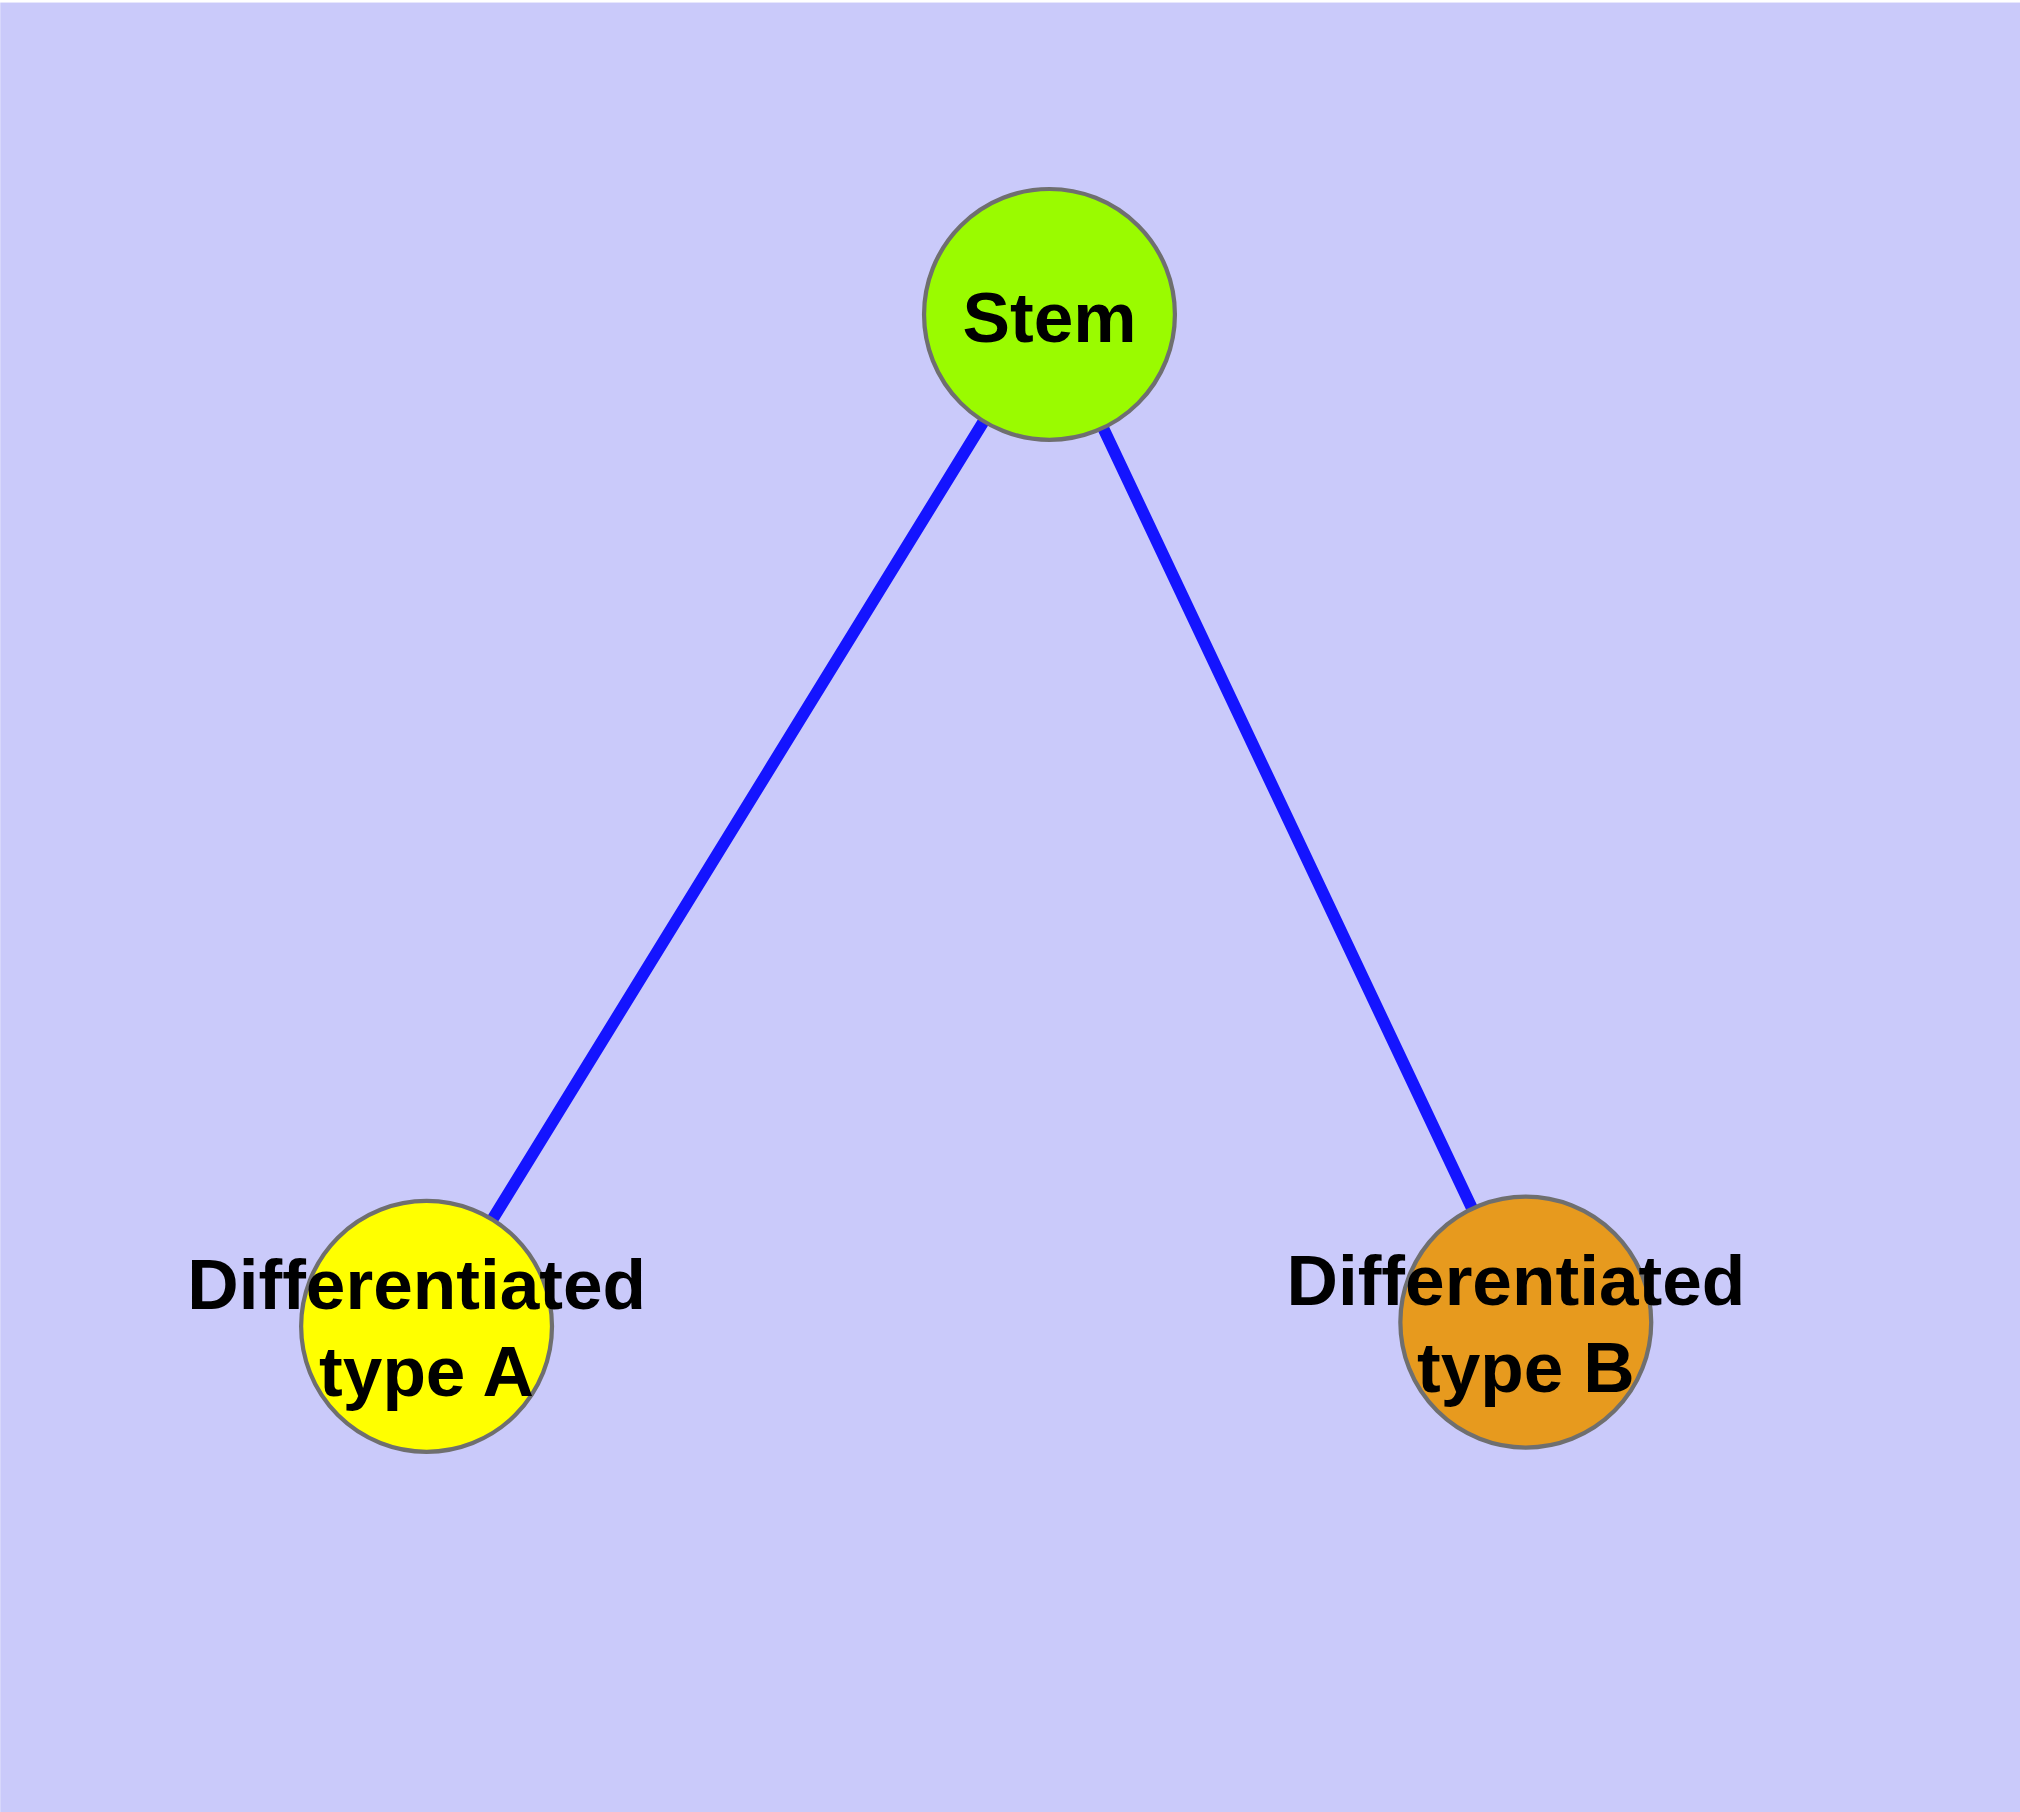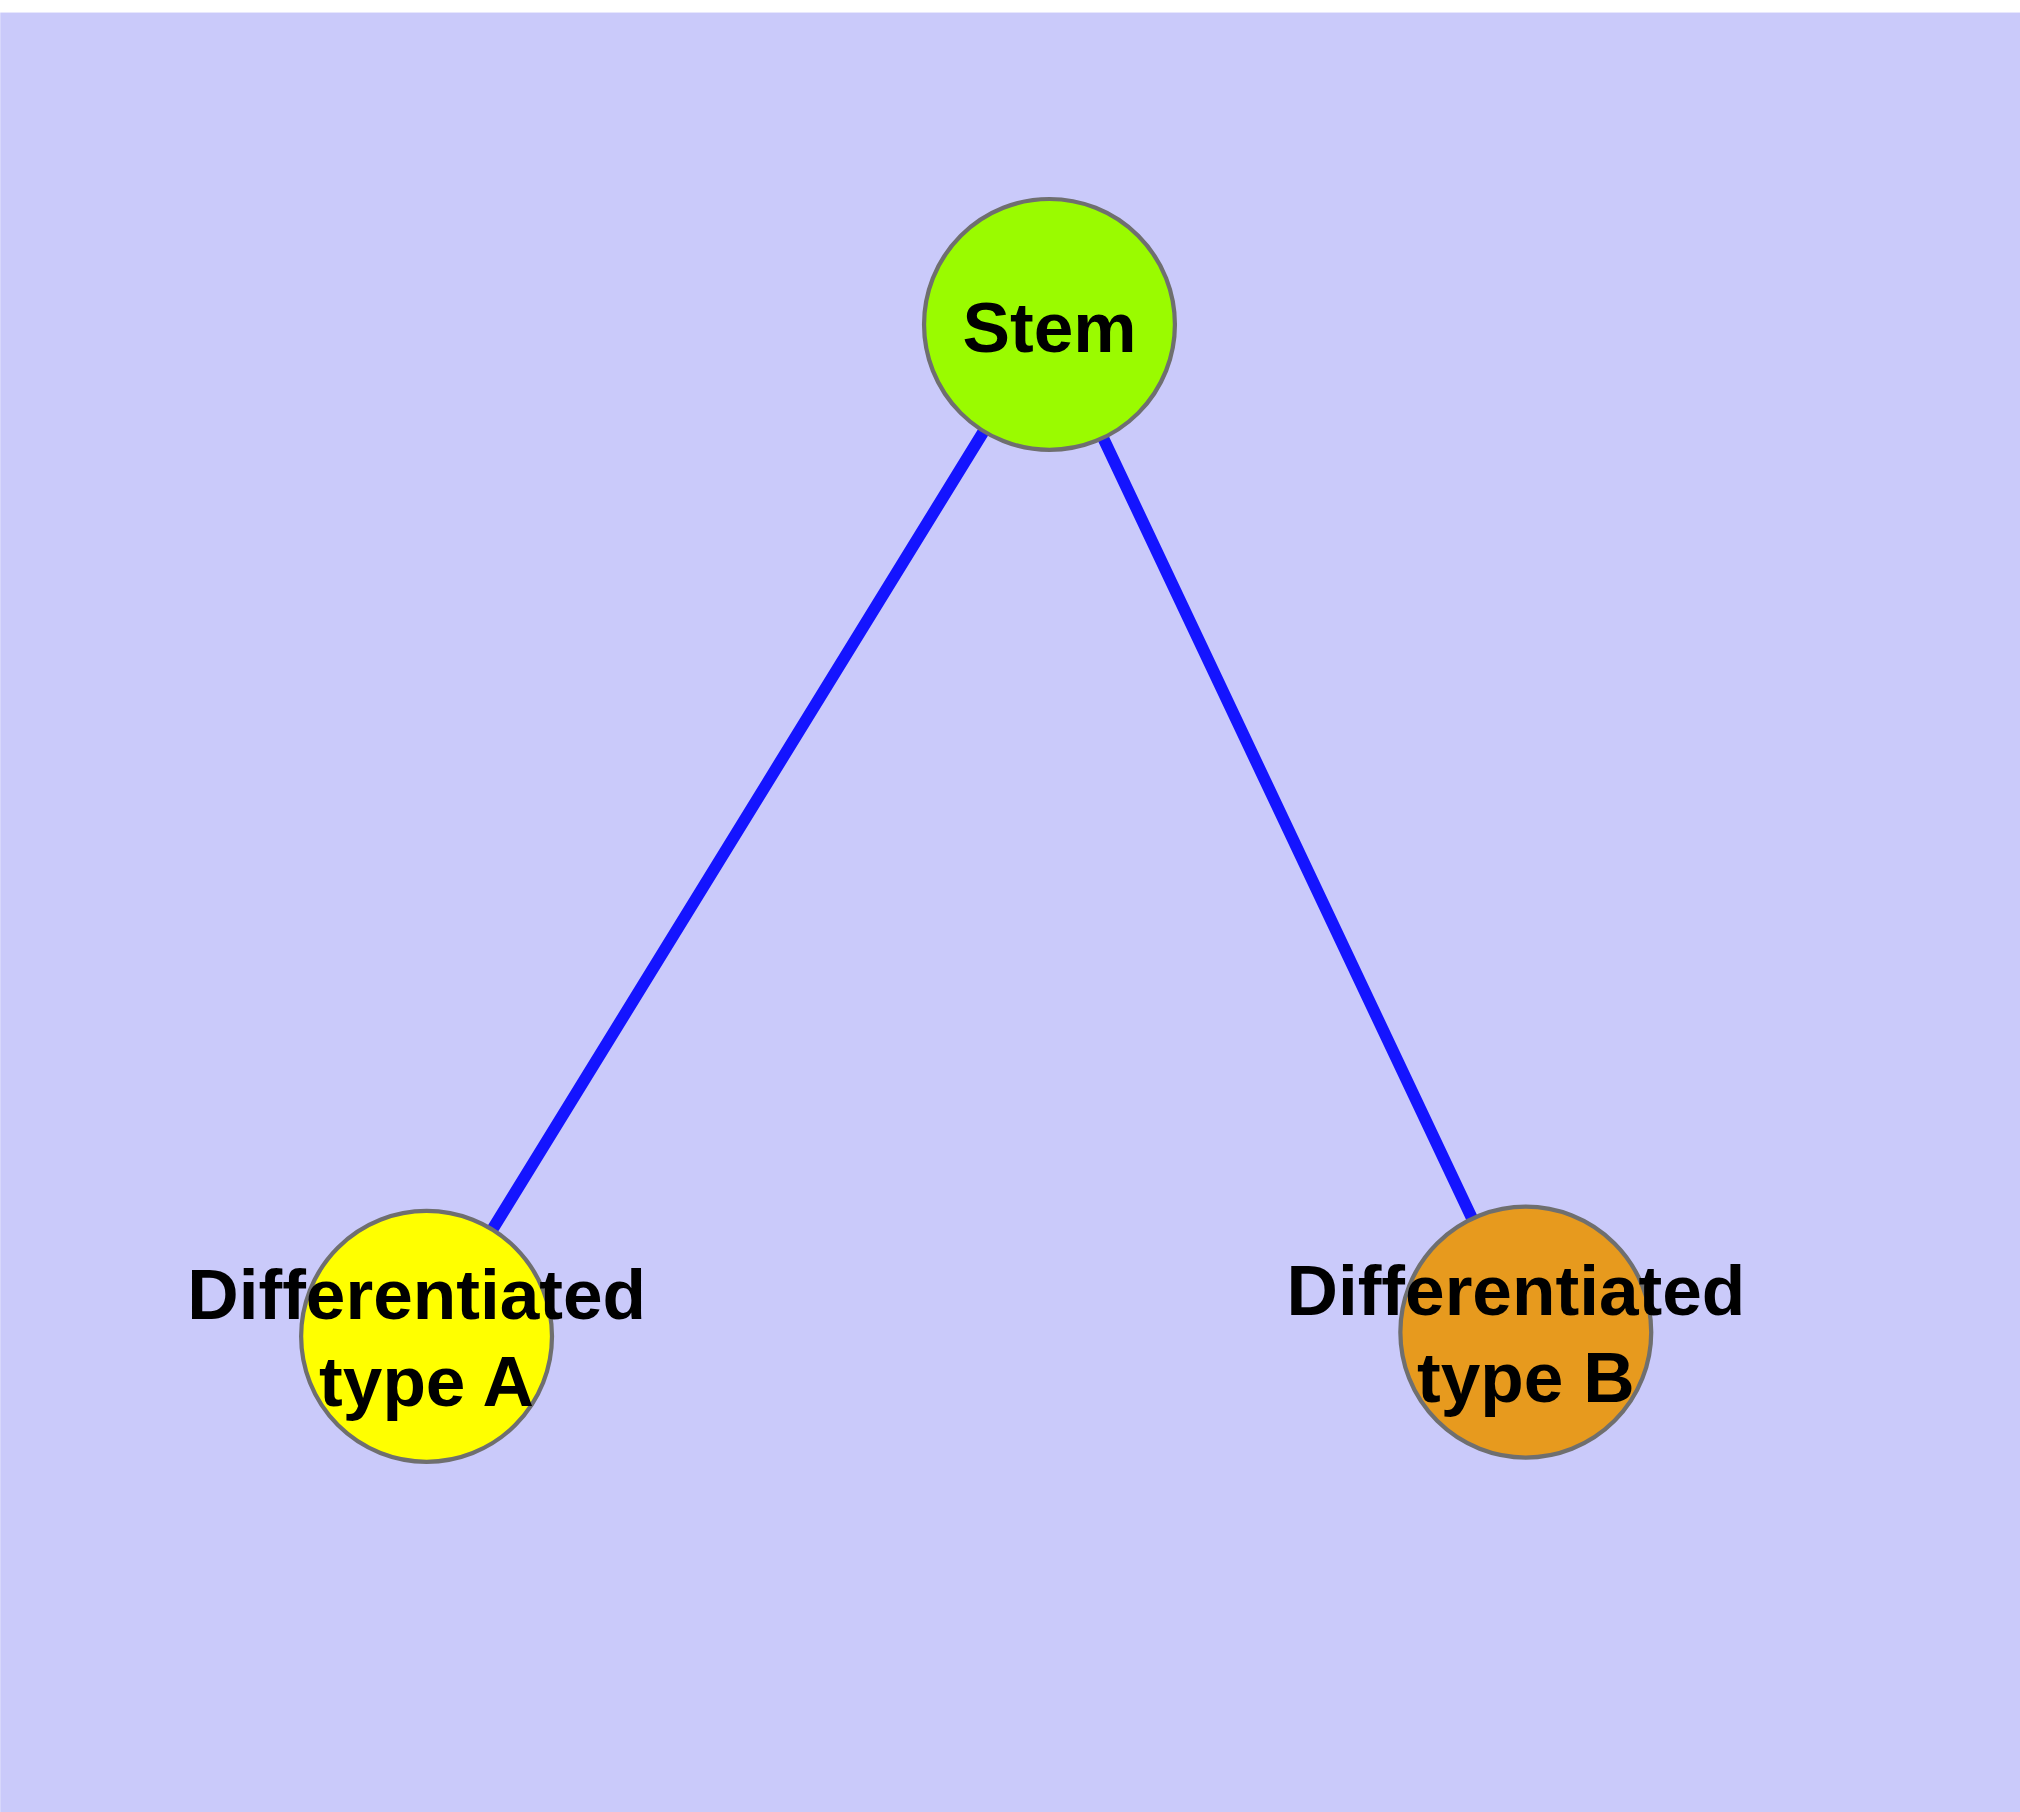--- a/index.html
+++ b/index.html
@@ -8,21 +8,20 @@
     background: #ffffff;
     width: 2021px;
     height: 1812px;
     overflow: hidden;
     font-family: "Liberation Sans", sans-serif;
   }
   .canvas-wrap {
     position: relative;
     width: 2021px;
     height: 1492px;
-    margin-top: 10px;
   }
   svg.graph {
     display: block;
     position: absolute;
     left: 0;
     top: 0;
   }
   .edge-line {
     fill: none;
     stroke-width: 14;

